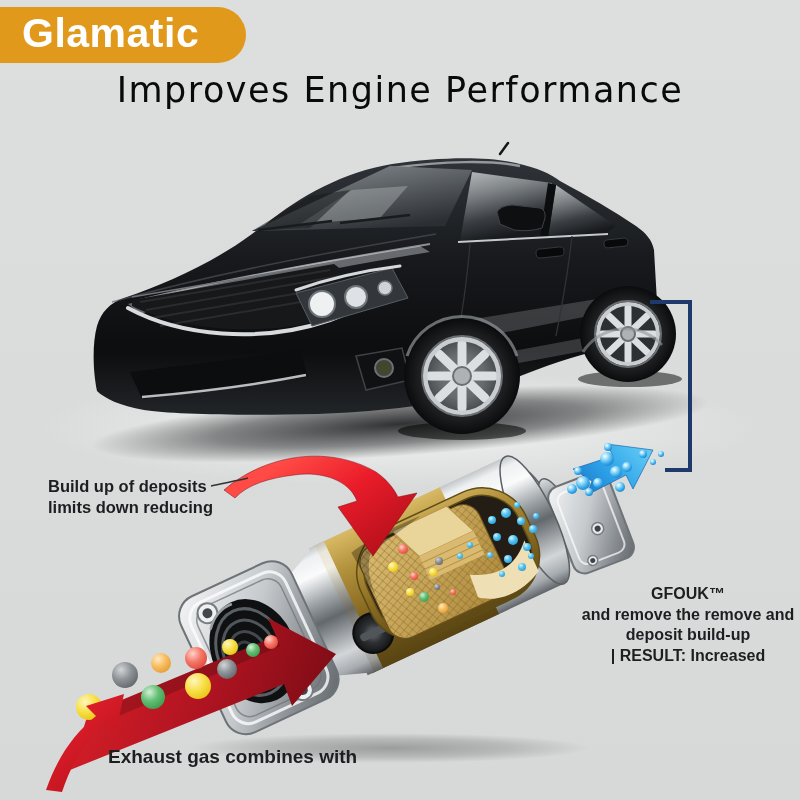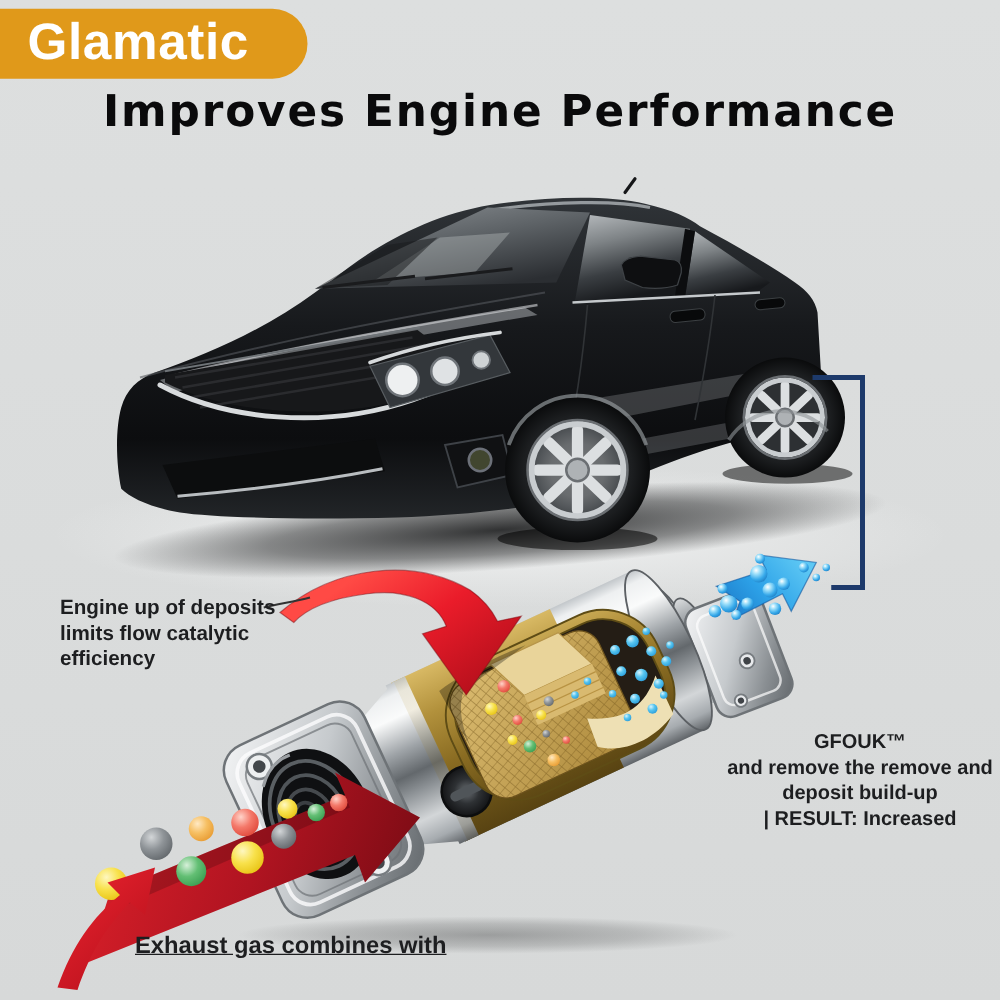--- a/index.html
+++ b/index.html
@@ -5,27 +5,27 @@
   html,body{margin:0;padding:0;background:#b9bbbc;}
   .stage{position:relative;width:800px;height:800px;overflow:hidden;
          background:linear-gradient(180deg,#dddfdf 0%,#dadcdc 55%,#d7d9d9 100%);
          font-family:"Liberation Sans",sans-serif;}
   .logo-badge{position:absolute;top:7px;left:0;width:246px;height:56px;
               background:#e0991a;border-radius:0 28px 28px 0;
               display:flex;align-items:center;padding-left:22px;box-sizing:border-box;text-align:right;}
   .logo-badge span{color:#ffffff;font-size:41px;font-weight:bold;letter-spacing:.5px;
                    line-height:1;transform:translateY(-2px);}
   .main-title{position:absolute;top:70px;left:50%;transform:translateX(-50%);
-              font-family:"DejaVu Sans",sans-serif;font-weight:bold;font-size:35px;
+              font-family:"DejaVu Sans",sans-serif;font-weight:normal;font-size:35px;
               letter-spacing:1.5px;white-space:nowrap;color:#0a0a0b;}
   .ann{position:absolute;color:#1d1e20;font-weight:600;}
   .ann span{display:block;}
   .ann-deposits{left:48px;top:476px;font-size:16.5px;line-height:20.5px;}
   .ann-result{left:556px;top:584px;width:264px;text-align:center;font-size:16px;line-height:20.5px;}
-  .ann-exhaust{left:108px;top:745px;font-size:19px;line-height:24px;text-decoration:underline;}
+  .ann-exhaust{left:108px;top:745px;font-size:19px;line-height:24px;}
   svg{position:absolute;top:0;left:0;}
 </style>
 </head>
 <body>
 
 <div class="stage">
 
   <svg width="800" height="800" viewBox="0 0 800 800">
     <defs>
       <linearGradient id="chromeV" x1="0" y1="-72" x2="0" y2="72" gradientUnits="userSpaceOnUse">
@@ -385,23 +385,22 @@
     </g>
   </svg>
 
   <div class="logo-badge">
     <span>Glamatic</span>
   </div>
 
   <div class="main-title">Improves Engine Performance</div>
 
   <div class="ann ann-deposits">
-    <span>Engine up of deposits</span>
-    <span>limits flow catalytic</span>
-    <span>efficiency</span>
+    <span>Build up of deposits</span>
+    <span>limits down reducing</span>
   </div>
 
   <div class="ann ann-result">
     <span>GFOUK™</span>
     <span>and remove the remove and</span>
     <span>deposit build-up</span>
     <span>| RESULT: Increased</span>
   </div>
 
   <div class="ann ann-exhaust">

